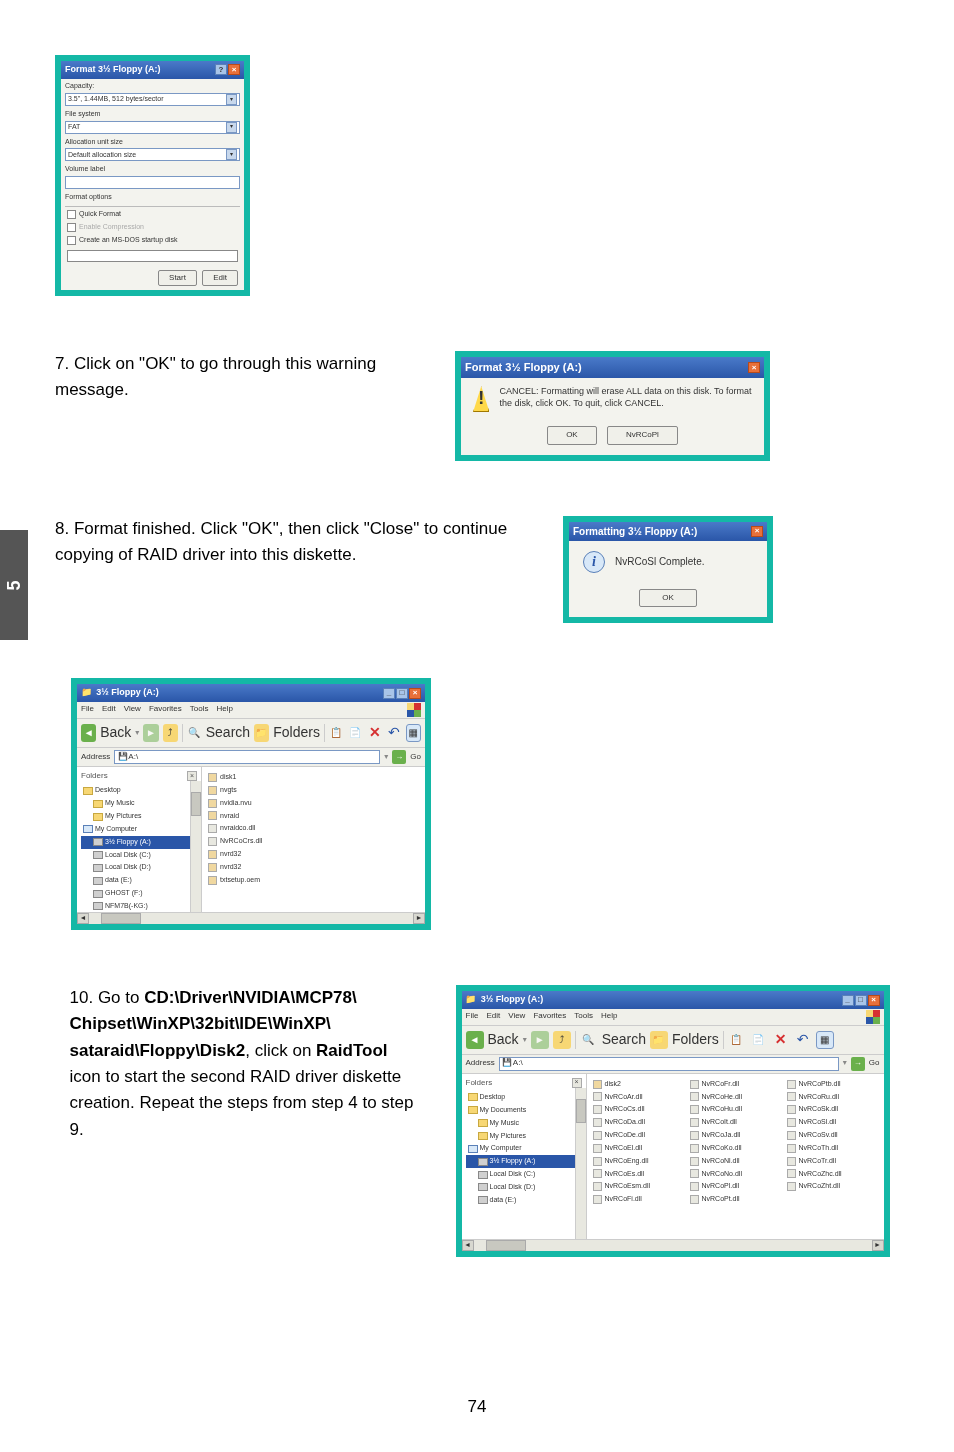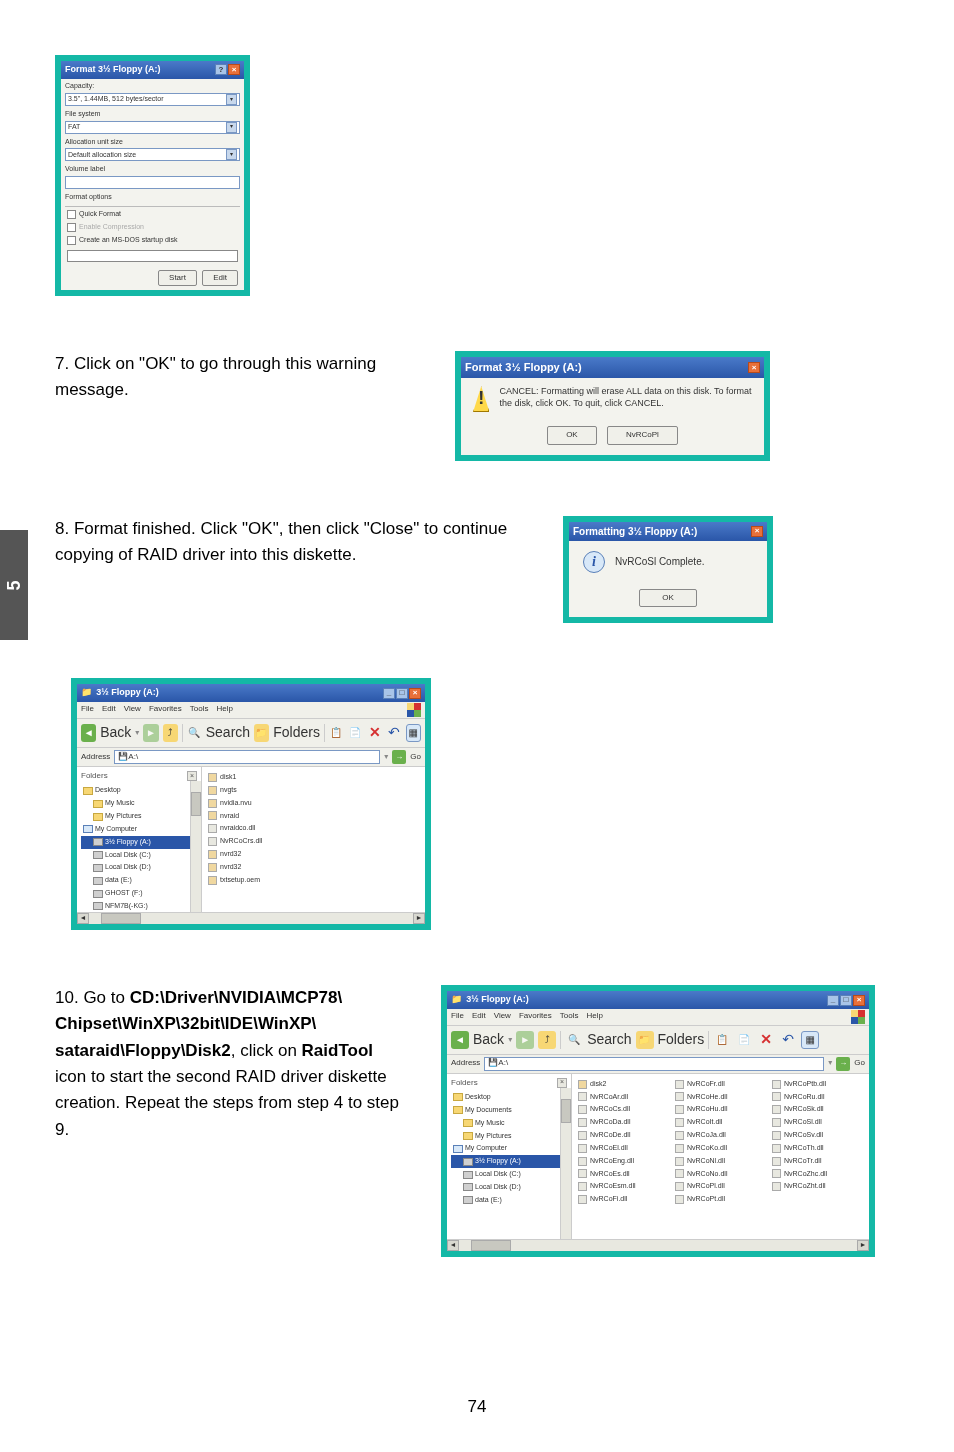--- a/index.html
+++ b/index.html
@@ -432,21 +432,21 @@
       </div>
       <div class="scrollbar-h">
         <div class="arrow">◄</div>
           <div class="thumb"></div>
           <div style="flex:1"></div>
           <div class="arrow">►</div>
       </div>
     </div>
   </div>
 
-  <div class="step" style="margin-top:40px;">
+  <div class="step" style="margin-top:40px;justify-content:center;">
     <div class="step-text" style="flex:0 0 370px;">
       <span class="num">10.</span>
       <span>Go to </span><span class="bold">CD:\Driver\NVIDIA\MCP78\ Chipset\WinXP\32bit\IDE\WinXP\ sataraid\Floppy\Disk2</span><span>, click on </span><span class="bold">RaidTool</span><span> icon to start the second RAID driver diskette creation. Repeat the steps from step 4 to step 9.</span>
     </div>
 
     <div class="win explorer w2">
       <div class="titlebar">
         <span><span style="margin-right:4px;">📁</span><span>3½ Floppy (A:)</span></span>
         <div class="tbtns">
           <div class="tbtn blue">_</div>

